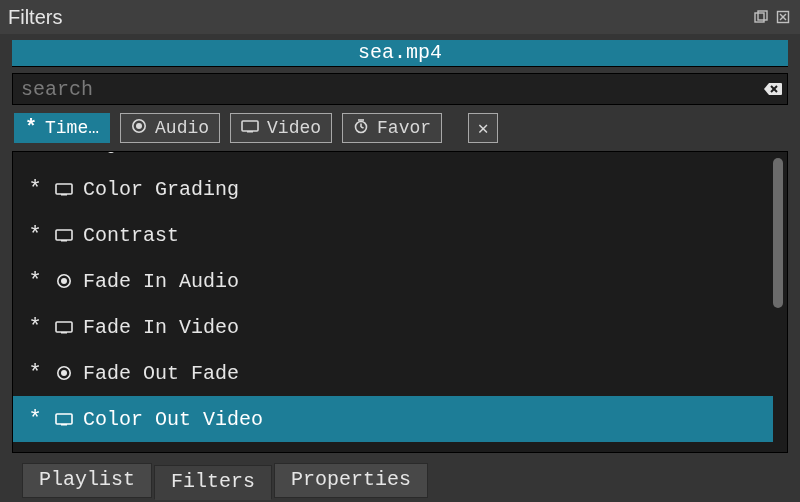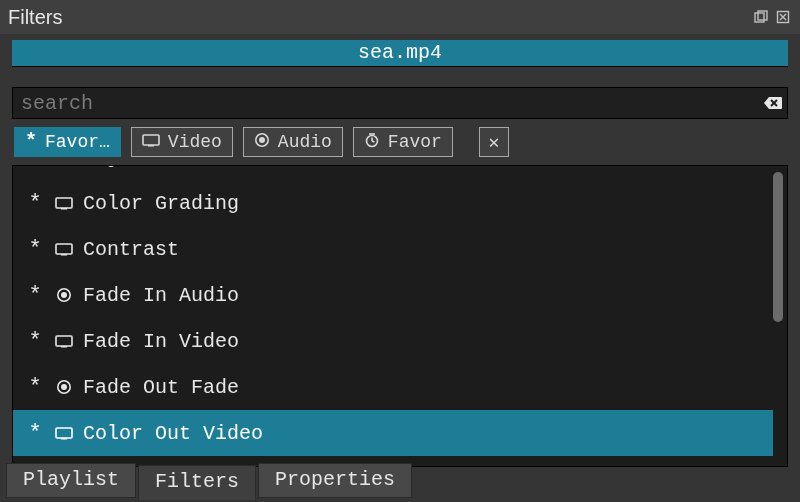--- a/index.html
+++ b/index.html
@@ -40,21 +40,21 @@
     font-size: 20px;
     line-height: 24px;
     padding: 1px 4px;
     border-bottom: 1px solid #000;
   }
   .search-row {
     display: flex; align-items: center;
     background: #1f1f1f;
     border: 1px solid #000;
     height: 32px;
-    margin-top: 20px;
+    margin-top: 6px;
   }
   .search-input {
     flex: 1;
     background: transparent;
     border: none;
     outline: none;
     color: #ccc;
     font-family: inherit;
     font-size: 20px;
     padding: 0 8px;
@@ -142,21 +142,21 @@
   .scrollbar-thumb {
     position: absolute;
     top: 0;
     width: 10px;
     height: 150px;
     background: #6b6b6b;
     border-radius: 5px;
   }
   .bottom-tabs {
     position: absolute;
-    left: 0; bottom: 0;
+    left: 16px; bottom: 0;
     display: flex;
     padding: 0 6px 4px 6px;
     gap: 2px;
     font-family: "SimSun","NSimSun","Courier New",monospace;
     font-size: 20px;
   }
   .tab {
     padding: 4px 16px 6px 16px;
     background: #484848;
     color: #e6e6e6;
@@ -204,39 +204,39 @@
           <path d="M6 1 H18 Q19 1 19 2 V12 Q19 13 18 13 H6 L1 7 Z" fill="#e6e6e6"></path>
           <line x1="8" y1="4" x2="14" y2="10" stroke="#1f1f1f" stroke-width="2"></line>
           <line x1="14" y1="4" x2="8" y2="10" stroke="#1f1f1f" stroke-width="2"></line>
         </svg>
     </div>
   </div>
 
   <div class="category-row">
     <div class="cat-btn active">
       <span class="asterisk">*</span>
-      <span>Favor…</span>
+      <span>Time…</span>
+    </div>
+    <div class="cat-btn">
+      <span>
+        <svg width="16" height="16" viewBox="0 0 16 16">
+            <circle cx="8" cy="8" r="6.2" fill="none" stroke="#d8d8d8" stroke-width="1.6"></circle>
+            <circle cx="8" cy="8" r="3" fill="#d8d8d8"></circle>
+          </svg>
+      </span>
+      <span>Audio</span>
     </div>
     <div class="cat-btn">
       <span>
         <svg width="18" height="14" viewBox="0 0 18 14">
             <rect x="1" y="2" width="16" height="10" rx="1" fill="none" stroke="#d8d8d8" stroke-width="1.6"></rect>
             <rect x="6" y="12" width="6" height="1.5" fill="#d8d8d8"></rect>
           </svg>
       </span>
       <span>Video</span>
-    </div>
-    <div class="cat-btn">
-      <span>
-        <svg width="16" height="16" viewBox="0 0 16 16">
-            <circle cx="8" cy="8" r="6.2" fill="none" stroke="#d8d8d8" stroke-width="1.6"></circle>
-            <circle cx="8" cy="8" r="3" fill="#d8d8d8"></circle>
-          </svg>
-      </span>
-      <span>Audio</span>
     </div>
     <div class="cat-btn">
       <span>
         <svg width="16" height="16" viewBox="0 0 16 16">
             <circle cx="8" cy="9" r="5.5" fill="none" stroke="#d8d8d8" stroke-width="1.6"></circle>
             <line x1="8" y1="9" x2="8" y2="5.5" stroke="#d8d8d8" stroke-width="1.6"></line>
             <line x1="8" y1="9" x2="10.5" y2="10" stroke="#d8d8d8" stroke-width="1.6"></line>
             <line x1="5" y1="2" x2="11" y2="2" stroke="#d8d8d8" stroke-width="1.6"></line>
           </svg>
       </span>

